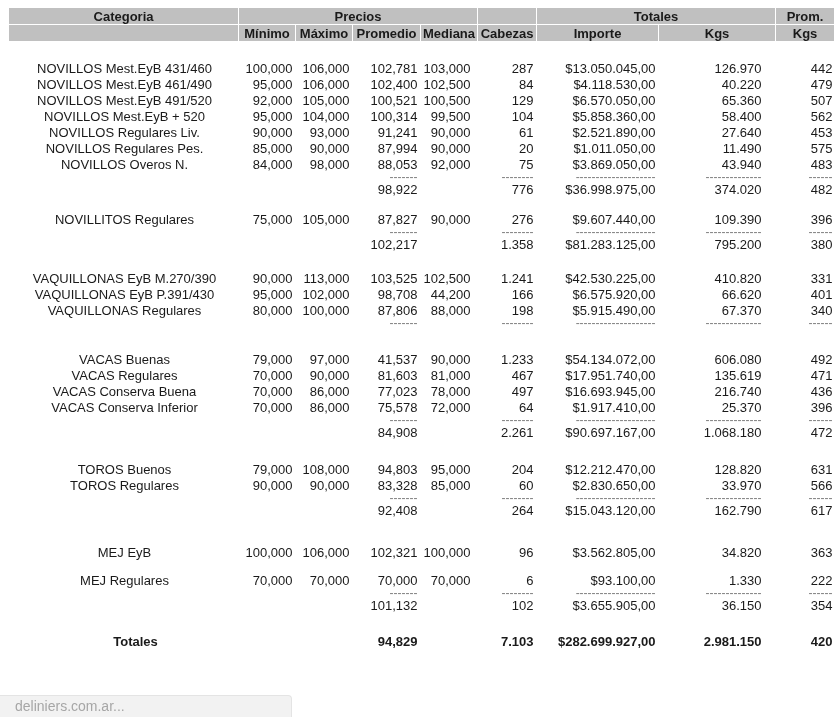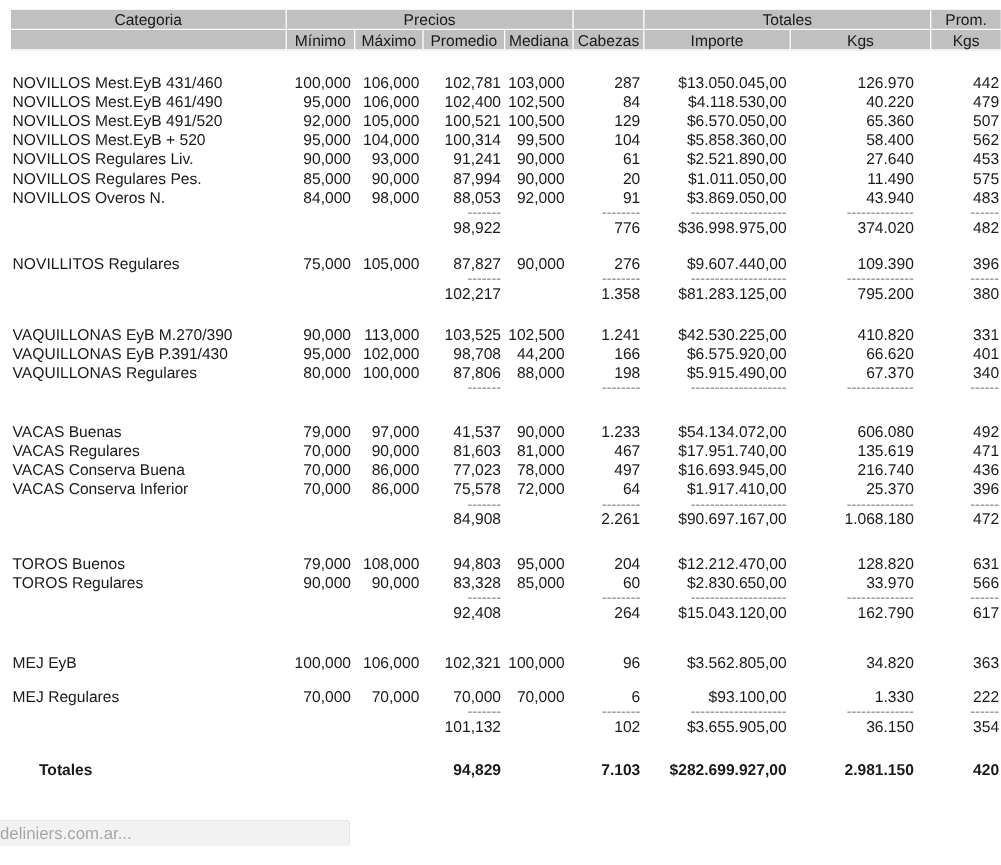--- a/index.html
+++ b/index.html
@@ -11,43 +11,43 @@
   table.report{
     border-collapse:collapse;table-layout:fixed;
     margin:7px 0 0 8px;width:826px;font-size:13px;
   }
   col.w-cat{width:230px}col.w-min{width:57px}col.w-max{width:57px}
   col.w-prom{width:68px}col.w-med{width:57px}col.w-cab{width:59px}
   col.w-imp{width:122px}col.w-kgs{width:117px}col.w-pkg{width:59px}
   thead th{
     background:var(--header-bg,#c0c0c0);
     border:1px solid #ffffff;
-    font-weight:normal;font-size:13px;color:#1a1a1a;
+    font-weight:bold;font-size:13px;color:#1a1a1a;
     height:16px;padding:0;text-align:center;white-space:nowrap;
   }
   tbody td{
     height:16px;line-height:16px;padding:0 3px 0 0;
     text-align:right;white-space:nowrap;font-size:13px;
   }
-  tbody td.cat{text-align:left;padding:0 0 0 2px;overflow:hidden}
+  tbody td.cat{text-align:center;padding:0 0 0 2px;overflow:hidden}
   tbody td.c-mediana{padding-right:7px}
   tbody td.c-kgs{padding-right:14px}
   tbody td.c-prom_kgs{padding-right:2px}
   tr.dashes td{color:#808080;height:9px;line-height:9px;font-size:12px}
   tr.sp td{padding:0}
   tr.grand td{font-weight:bold}
   tr.grand td.cat{padding-left:24px}
   .status-bar{
-    position:absolute;left:0;bottom:16px;
+    position:absolute;left:0;bottom:4px;
     width:292px;height:22px;box-sizing:border-box;
     background:var(--status-bg,#f2f2f2);
     border-top:1px solid #e4e4e4;border-right:1px solid #e4e4e4;
     border-top-right-radius:4px;
     color:var(--status-text,#a6a6a6);
-    font-size:14px;line-height:21px;padding-left:0;
+    font-size:14px;line-height:21px;padding-left:15px;
     overflow:hidden;white-space:nowrap;
   }
 </style>
 </head>
 <body>
 
 <table class="report">
   <colgroup>
     <col class="w-cat">
       <col class="w-min">
@@ -148,21 +148,21 @@
         <td class="c-importe">$1.011.050,00</td>
         <td class="c-kgs">11.490</td>
         <td class="c-prom_kgs">575</td>
       </tr>
       <tr>
         <td class="cat">NOVILLOS Overos N.</td>
         <td class="c-minimo">84,000</td>
         <td class="c-maximo">98,000</td>
         <td class="c-promedio">88,053</td>
         <td class="c-mediana">92,000</td>
-        <td class="c-cabezas">91</td>
+        <td class="c-cabezas">75</td>
         <td class="c-importe">$3.869.050,00</td>
         <td class="c-kgs">43.940</td>
         <td class="c-prom_kgs">483</td>
       </tr>
       <tr class="dashes">
         <td class="cat"></td>
         <td class="c-minimo"></td>
         <td class="c-maximo"></td>
         <td class="c-promedio">-------</td>
         <td class="c-mediana"></td>

